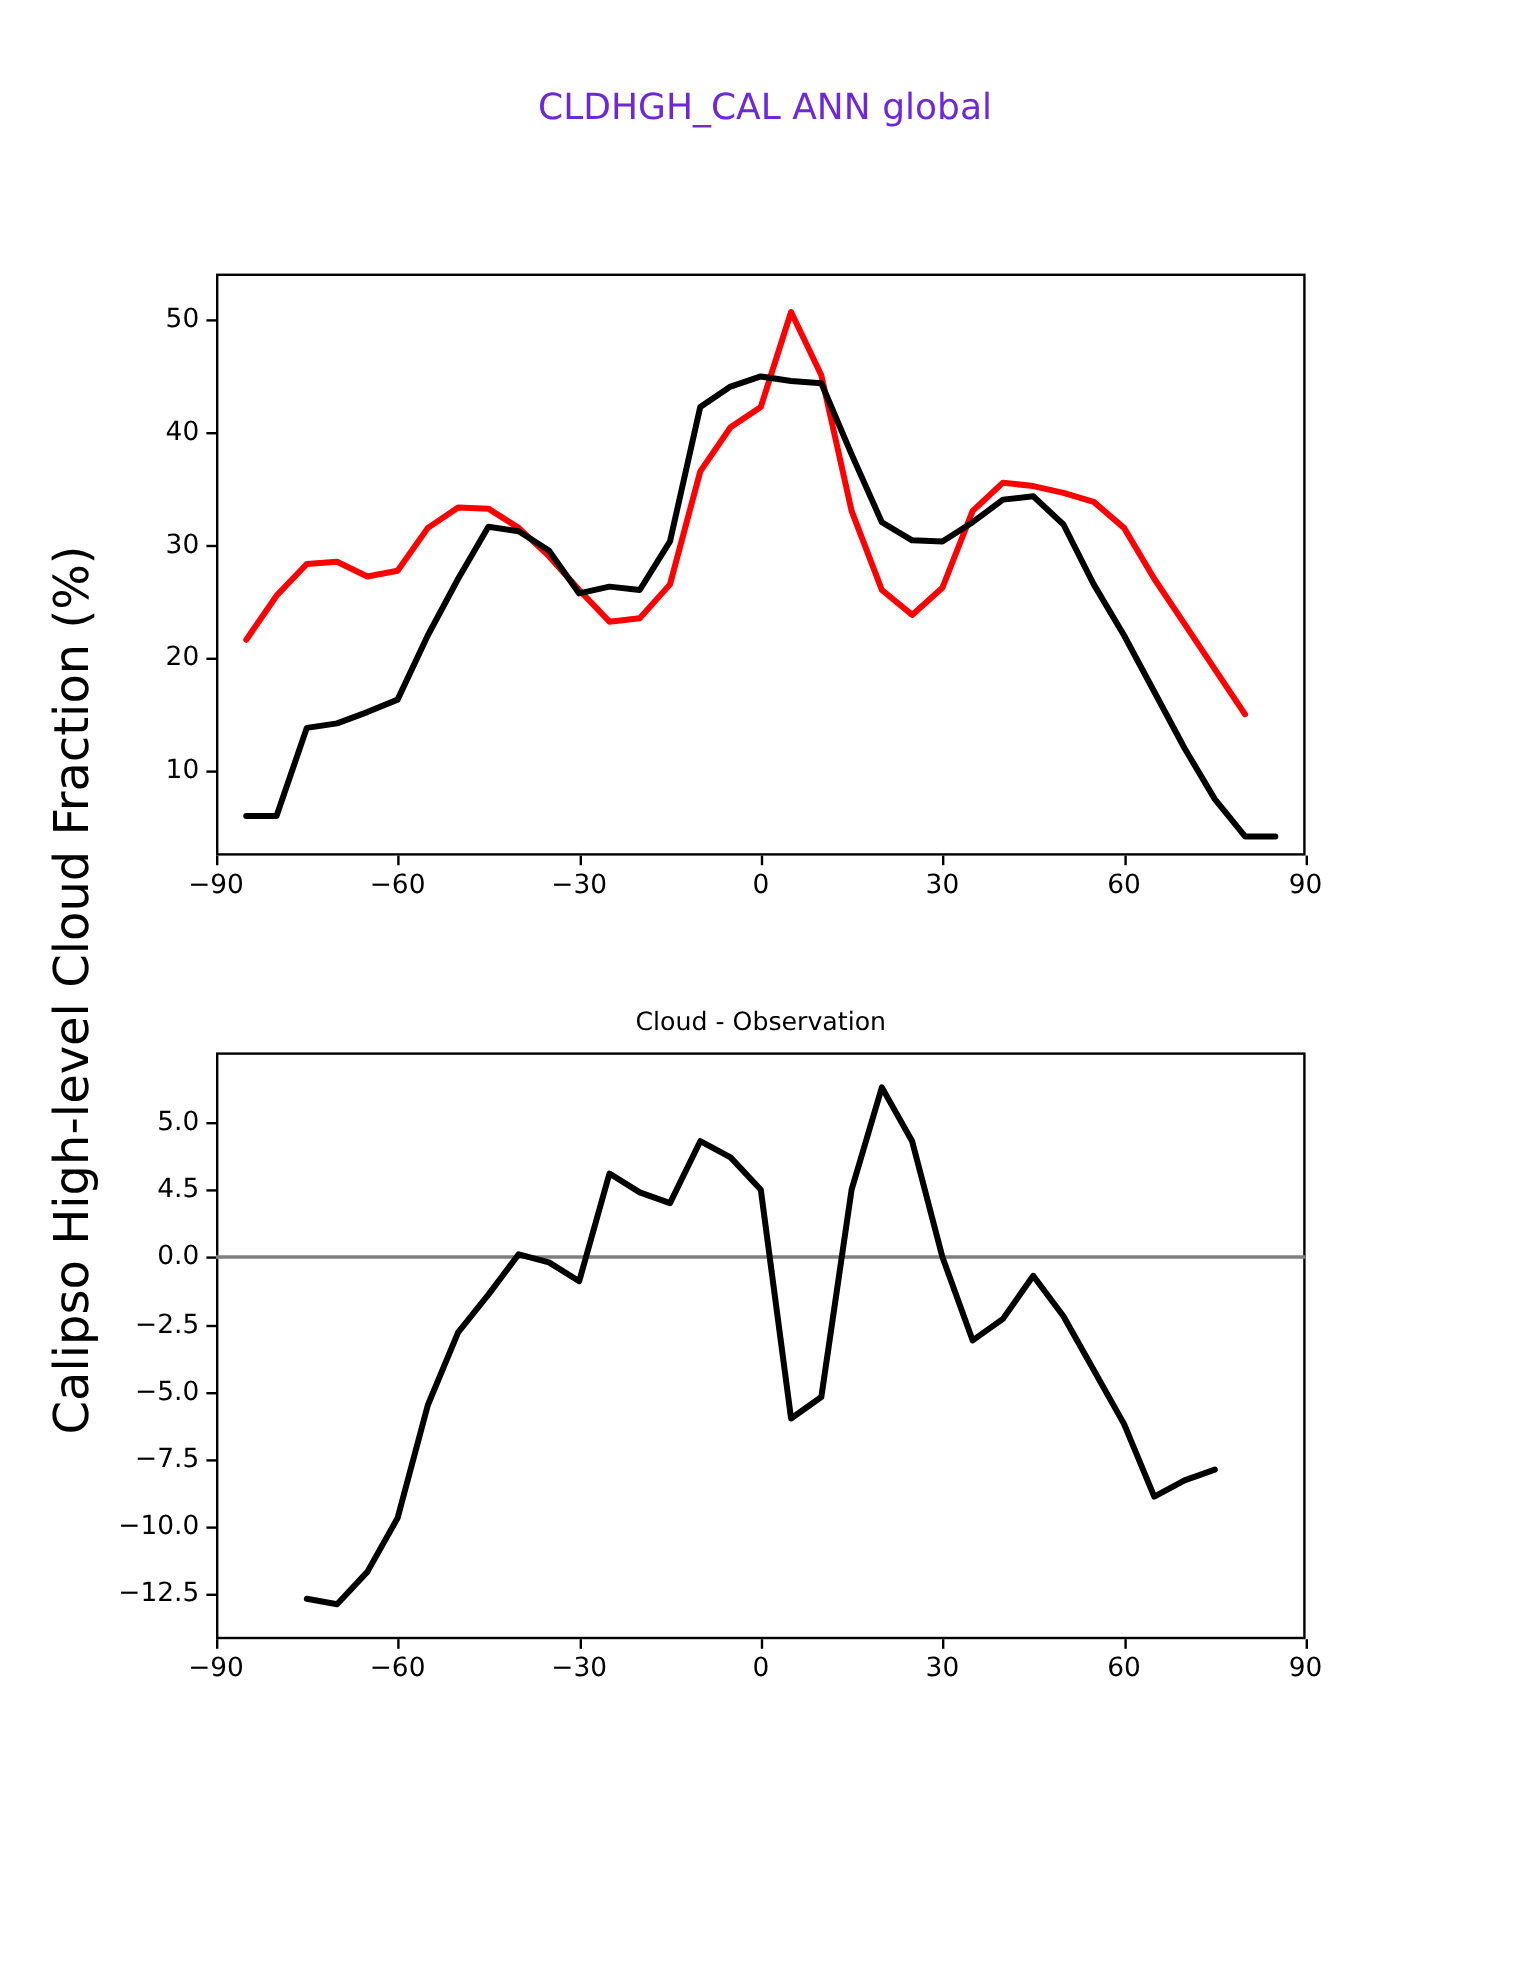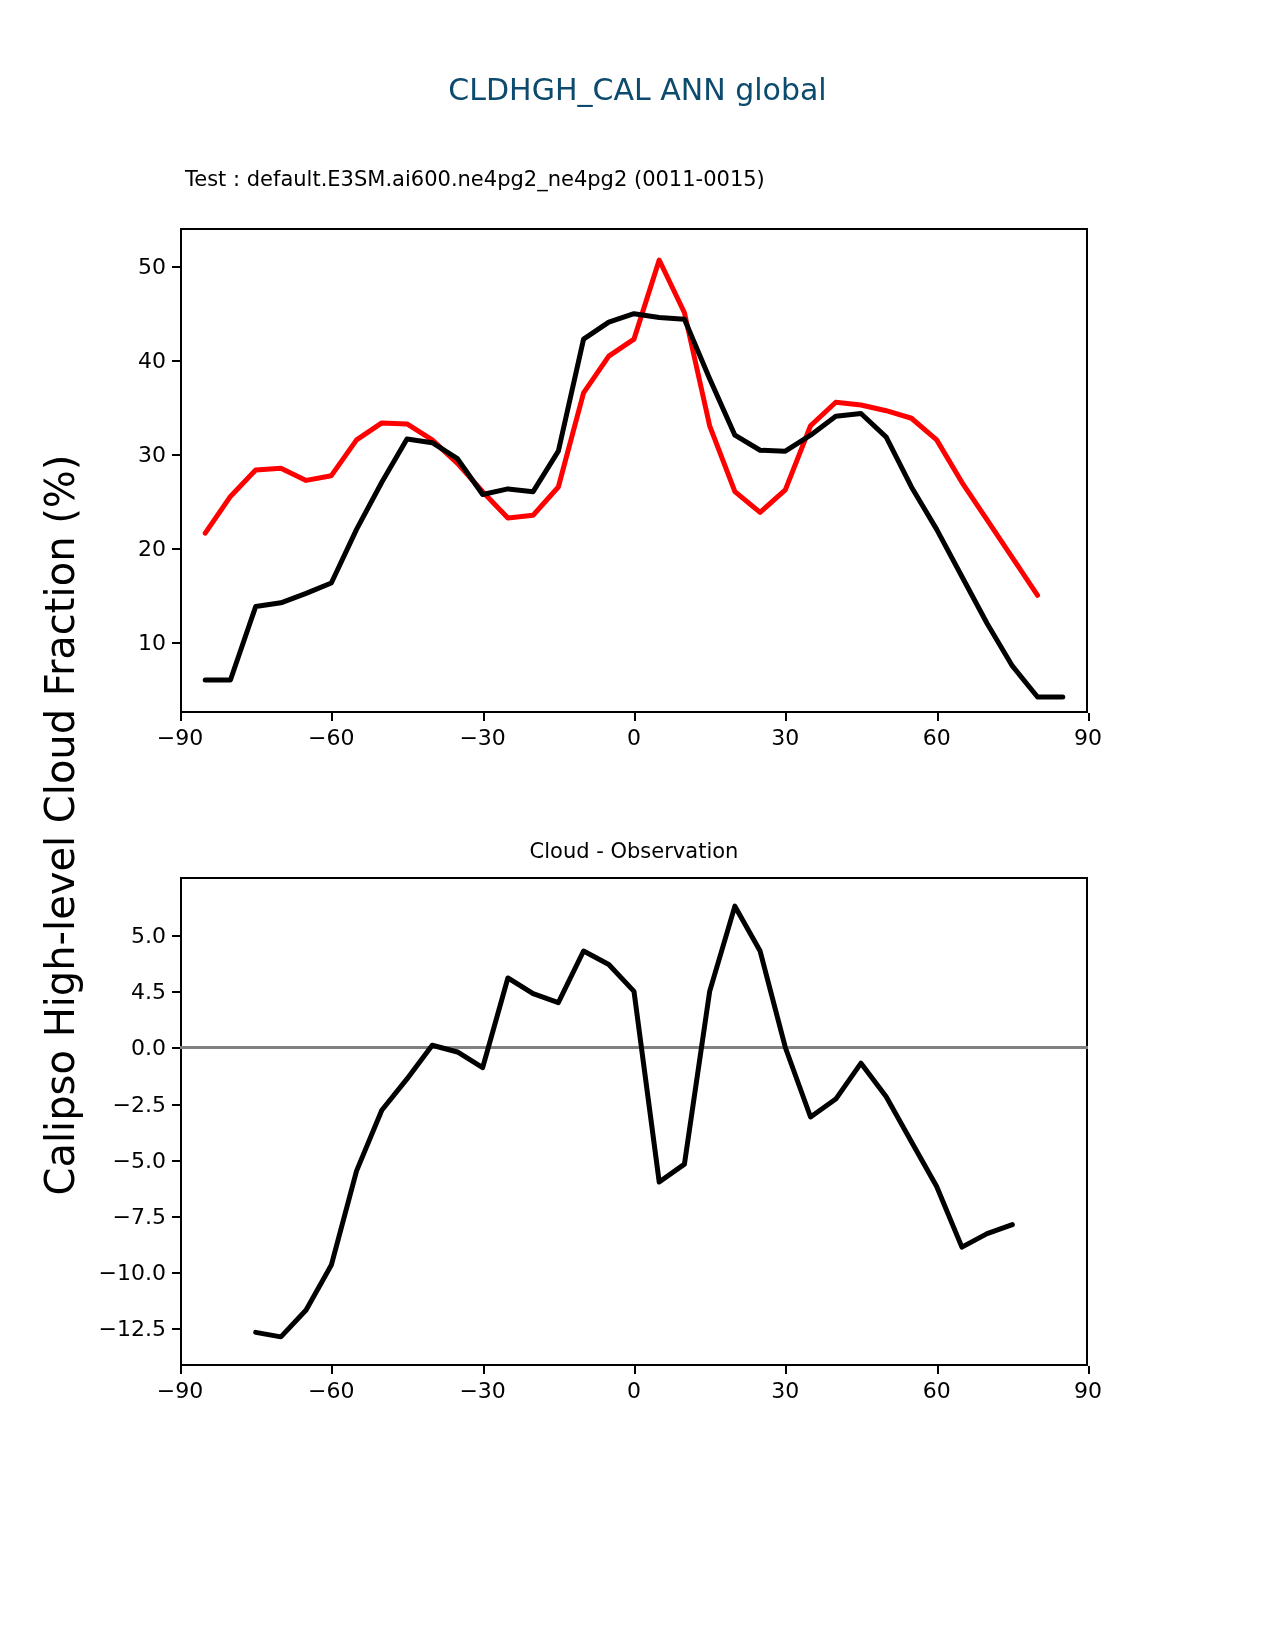--- a/index.html
+++ b/index.html
@@ -68,21 +68,21 @@
   }
 
   
   .main-title {
     position: absolute;
     left: 0;
     top: 72px;
     width: 1275px;
     text-align: center;
     font-size: 30px;
-    color: #0c4a6e;
+    color: #6d28d9;
   }
   .subtitle-block {
     position: absolute;
     left: 185px;
     top: 163px;
     font-size: 21px;
     line-height: 1.55;
   }
   .sub-test { color: #000; }
   .sub-ref { color: #ff0000; }
@@ -123,21 +123,20 @@
 </head>
 <body>
 
 <div class="outer-ylabel">
   <span>Calipso High-level Cloud Fraction (%)</span>
 </div>
 
 <div class="main-title">CLDHGH_CAL ANN global</div>
 
 <div class="subtitle-block">
-  <div class="sub-test">Test : default.E3SM.ai600.ne4pg2_ne4pg2 (0011-0015)</div>
 </div>
 
 <div class="panel" id="panel-top">
   <div class="plot-frame"></div>
 
   <svg class="plot-svg" viewBox="0 0 908 485" preserveAspectRatio="none">
 
     <polyline id="top-ref" fill="none" stroke="#ff0000" stroke-width="5" stroke-linejoin="round" stroke-linecap="round" points="25.22,305.13 50.44,268.40 75.67,242.03 100.89,240.15 126.11,252.39 151.33,247.68 176.56,211.89 201.78,194.94 227.00,195.88 252.22,211.89 277.44,235.44 302.67,263.69 327.89,290.06 353.11,287.23 378.33,258.98 403.56,164.81 428.78,128.08 454.00,111.13 479.22,32.02 504.44,84.76 529.67,197.77 554.89,263.69 580.11,284.41 605.33,261.81 630.56,197.77 655.78,174.22 681.00,177.05 706.22,182.70 731.44,190.23 756.67,211.89 781.89,254.27 807.11,291.94 832.33,329.61 857.56,367.28"></polyline>
 
     <polyline id="top-test" fill="none" stroke="#000000" stroke-width="5" stroke-linejoin="round" stroke-linecap="round" points="25.22,452.04 50.44,452.04 75.67,378.58 100.89,374.82 126.11,365.40 151.33,355.04 176.56,301.36 201.78,254.27 227.00,210.95 252.22,214.72 277.44,230.73 302.67,266.51 327.89,260.86 353.11,263.69 378.33,223.19 403.56,111.13 428.78,94.17 454.00,85.70 479.22,89.47 504.44,91.35 529.67,150.68 554.89,207.18 580.11,222.25 605.33,223.19 630.56,207.18 655.78,188.35 681.00,185.52 706.22,209.07 731.44,258.98 756.67,301.36 781.89,348.45 807.11,395.53 832.33,437.91 857.56,468.99 882.78,468.99"></polyline>

